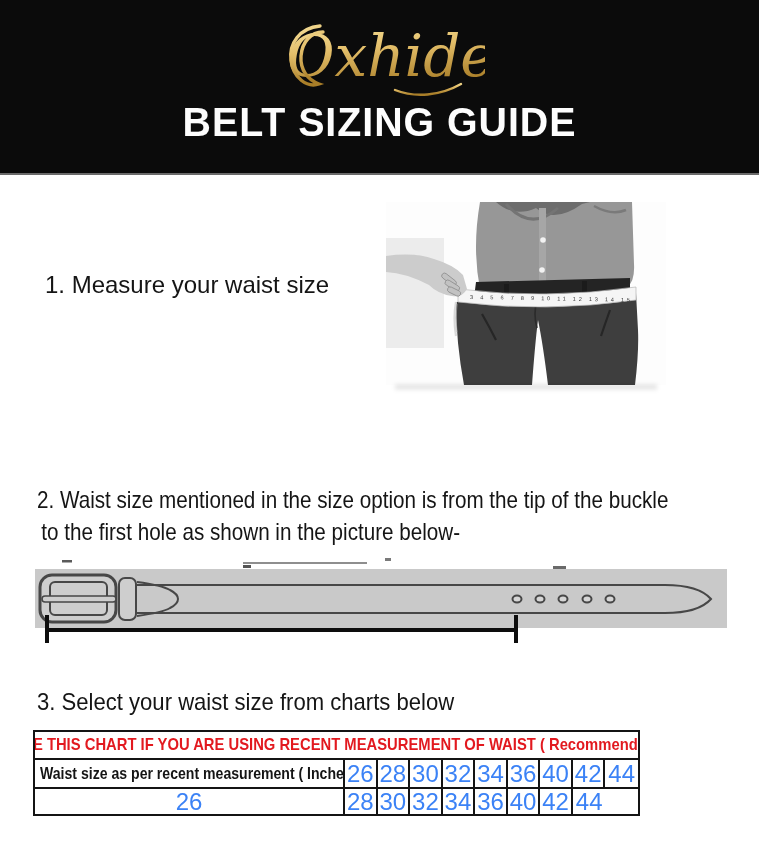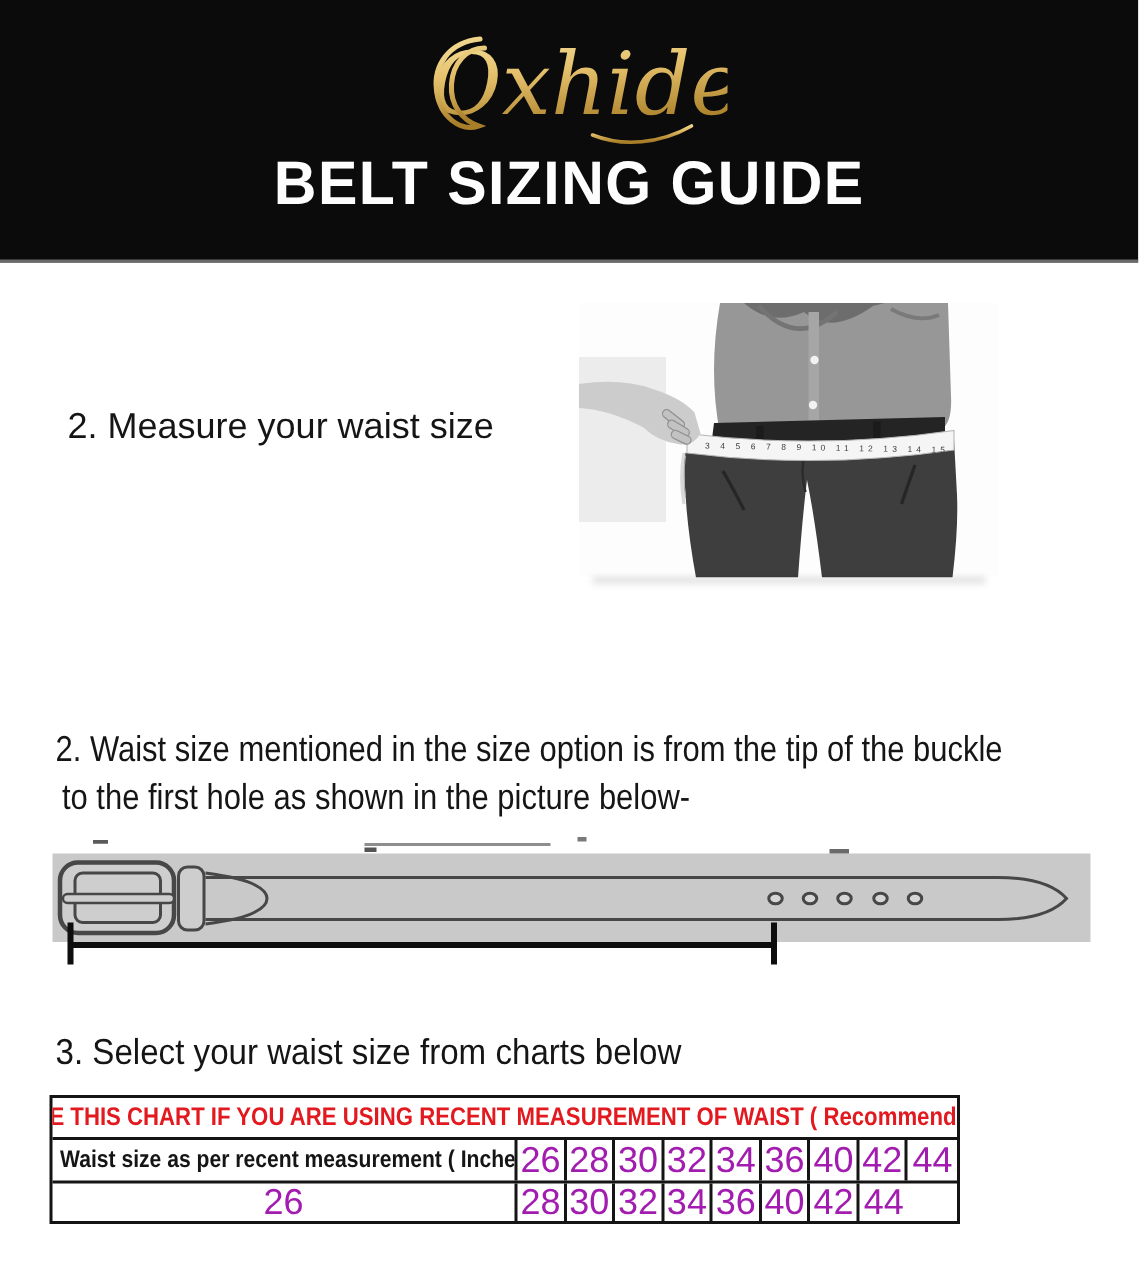--- a/index.html
+++ b/index.html
@@ -36,21 +36,21 @@
   .chart-title{color:#e2191f;font-weight:bold;font-size:17px;white-space:nowrap;
          transform:scaleX(0.87);transform-origin:center center;}
   .chart-row{display:grid;grid-template-columns:310px repeat(9,1fr);height:27px;}
   .chart-row.first{border-bottom:2px solid #141414;}
   .chart-row.second{height:25px;}
   .chart-label{display:flex;align-items:center;padding-left:5px;border-right:2px solid #141414;
          overflow:hidden;white-space:nowrap;}
   .chart-label span{font-weight:bold;font-size:16px;transform:scaleX(0.88);
          transform-origin:left center;white-space:nowrap;}
   .chart-cell{display:flex;align-items:center;justify-content:center;font-size:24px;
-         line-height:1;border-right:2px solid #141414;color:#a21caf;}
+         line-height:1;border-right:2px solid #141414;color:#3b82f6;}
   .chart-cell.last{border-right:none;}
 </style>
 </head>
 <body>
 
 <div id="page">
 
   <div class="hdr">
     <div class="logo-wrap">
       <svg width="210" height="96" viewBox="0 0 210 96">
@@ -63,21 +63,21 @@
         </defs>
         <text x="12" y="70" font-family="DejaVu Serif, serif" font-style="italic" font-size="58" fill="url(#gold)">Oxhide</text>
 
         <path d="M45,20 C24,22 14,38 16,54 C18,72 32,82 44,78 C33,74 25,64 26,50 C27,36 36,26 48,26" fill="none" stroke="url(#gold)" stroke-width="3.4" stroke-linecap="round"></path>
         <path d="M120,84 C140,92 165,90 186,78" fill="none" stroke="url(#gold)" stroke-width="2.4" stroke-linecap="round"></path>
       </svg>
     </div>
     <div class="main-title">BELT SIZING GUIDE</div>
   </div>
 
-  <div class="step1">2. Measure your waist size</div>
+  <div class="step1">1. Measure your waist size</div>
 
   <svg class="photo" viewBox="0 0 280 183">
     <rect x="0" y="0" width="280" height="183" fill="#fdfdfd"></rect>
     <rect x="0" y="36" width="58" height="110" fill="#ececec"></rect>
 
     <path d="M94,0 L246,0 L248,62 Q249,80 241,85 L94,87 Q86,46 94,0 Z" fill="#979797"></path>
     <path d="M110,0 Q128,16 150,6 Q168,22 196,2 L204,0 Z" fill="#6d6d6d"></path>
     <path d="M120,2 Q145,30 172,6" fill="none" stroke="#747474" stroke-width="3"></path>
     <path d="M208,4 Q226,14 240,8" fill="none" stroke="#7a7a7a" stroke-width="2.5"></path>
     <rect x="153" y="6" width="7" height="80" fill="#a6a6a6"></rect>

